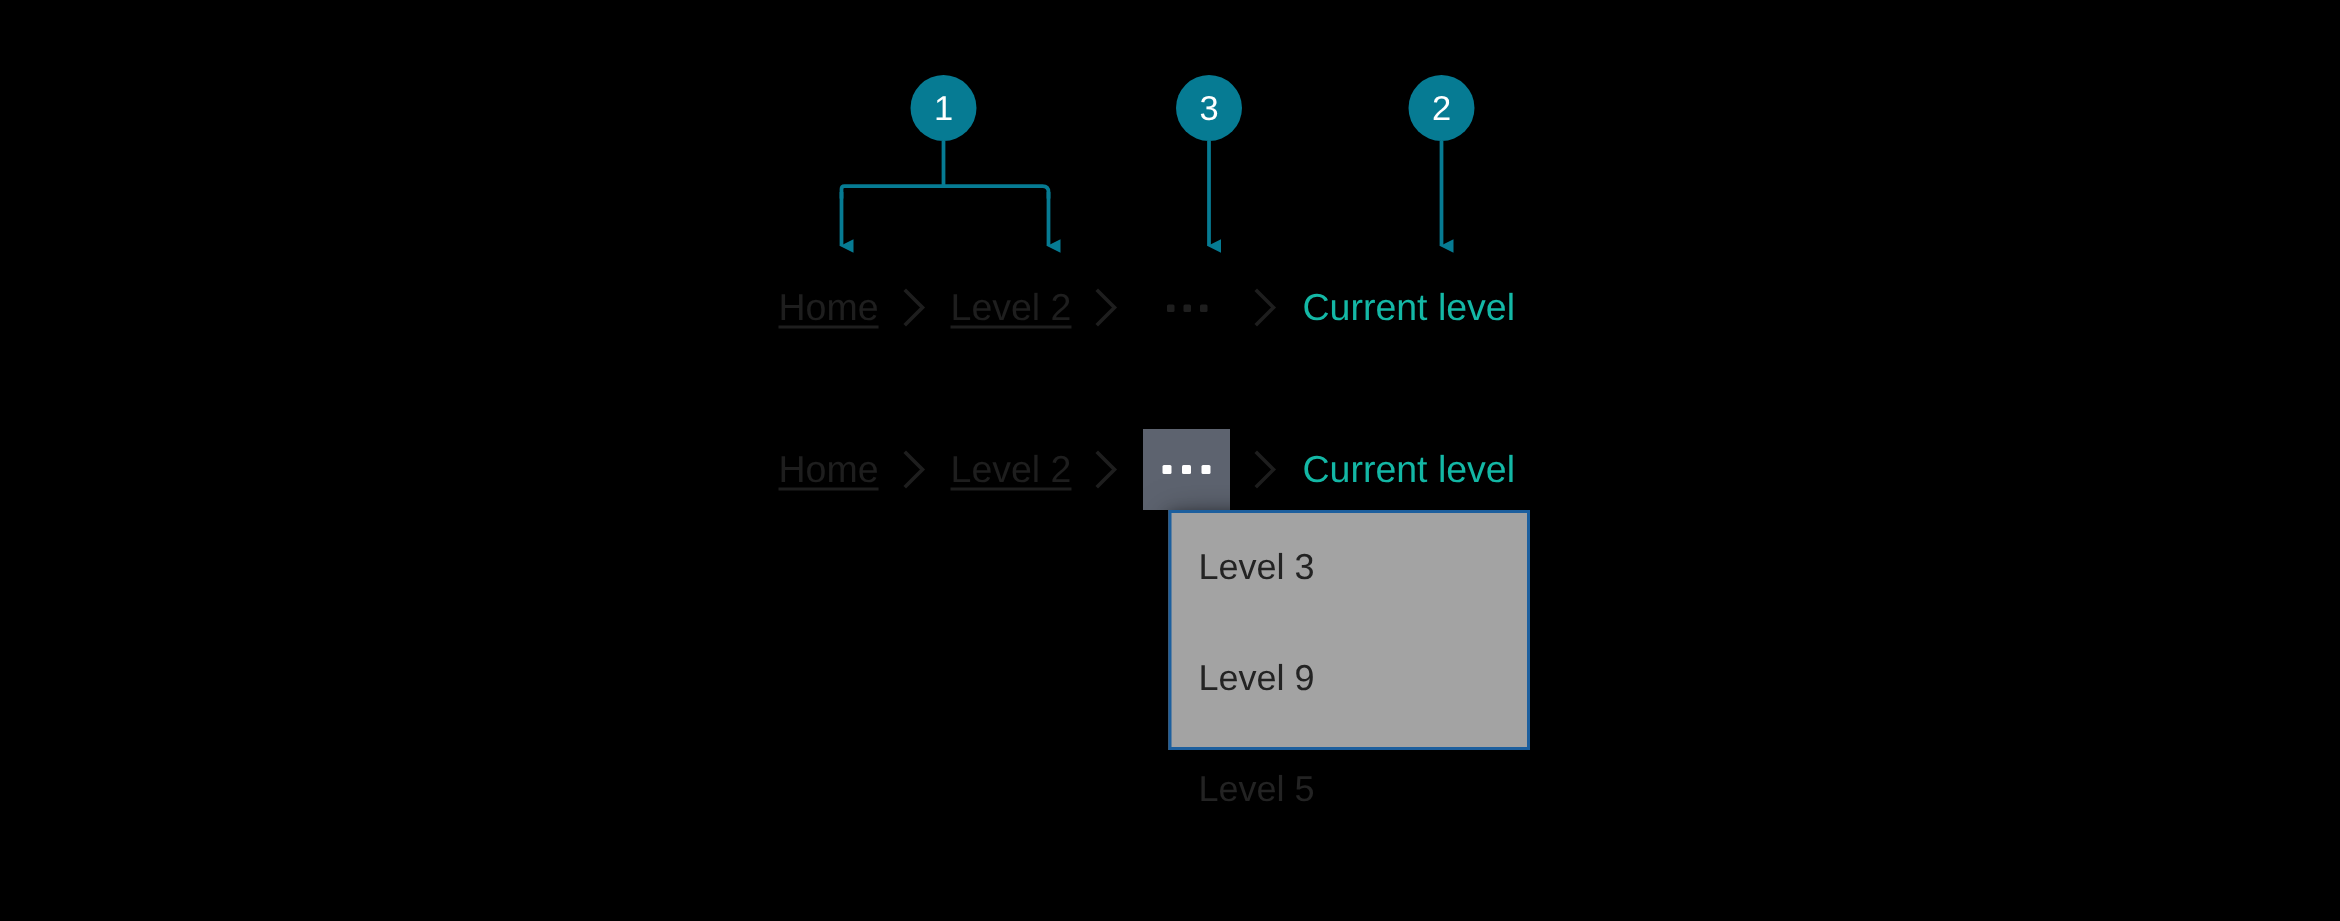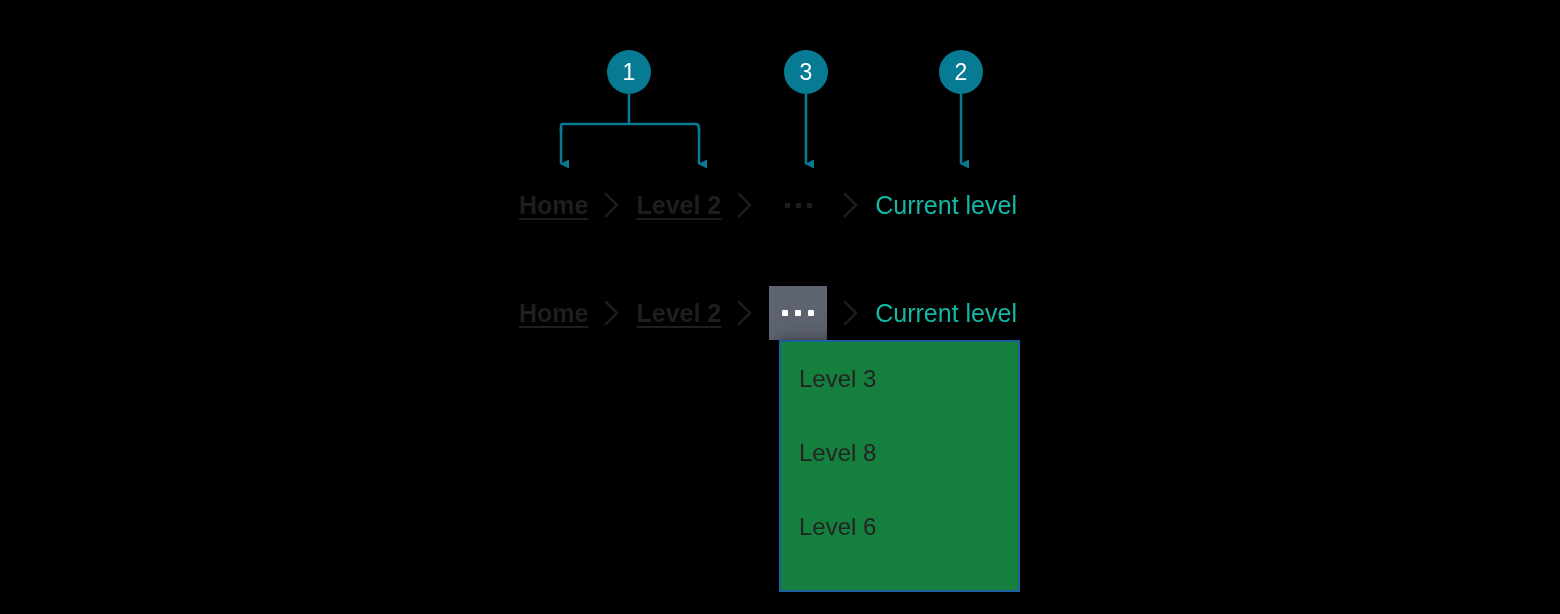--- a/index.html
+++ b/index.html
@@ -62,21 +62,20 @@
   .row-1 { left: 519px; top: 178px; }
   .row-2 { left: 519px; top: 286px; }
 
   .crumb-link {
     font-size: 25px;
     color: #1e1e1e;
     text-decoration: underline;
     text-underline-offset: 4px;
     white-space: nowrap;
     cursor: pointer;
-    font-weight: bold;
   }
   .crumb-current {
     font-size: 25px;
     color: #14b8a6;
     white-space: nowrap;
   }
 
   .sep {
     width: 48px;
     display: flex;
@@ -124,22 +123,22 @@
     background: #ffffff;
     border-radius: 1px;
   }
 
   
   #dropdown {
     position: absolute;
     left: 779px;
     top: 340px;
     width: 241px;
-    height: 252px;
-    background: #15803d;
+    height: 160px;
+    background: #a3a3a3;
     border: 2px solid #1c5f9e;
     box-sizing: border-box;
     box-shadow: 0 6px 22px rgba(0,0,0,0.55), 0 2px 8px rgba(0,0,0,0.4);
     z-index: 7;
   }
   .menu-item {
     height: 74px;
     display: flex;
     align-items: center;
     padding-left: 18px;
@@ -228,17 +227,17 @@
     <span class="sep">
       <svg width="16" height="26" viewBox="0 0 16 26">
         <path d="M2,2 L13,13 L2,24" stroke="#1e1e1e" stroke-width="2.4" fill="none" stroke-linecap="square"></path>
       </svg>
     </span>
     <span class="crumb-current">Current level</span>
   </div>
 
   <div id="dropdown">
     <div class="menu-item">Level 3</div>
-    <div class="menu-item">Level 8</div>
-    <div class="menu-item">Level 6</div>
+    <div class="menu-item">Level 9</div>
+    <div class="menu-item">Level 5</div>
   </div>
 
 </div>
 
 </body></html>

